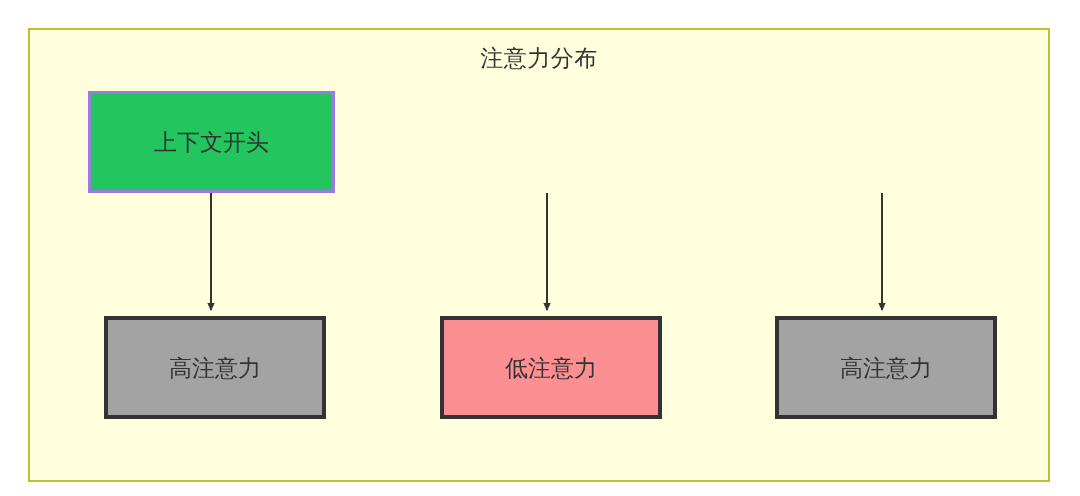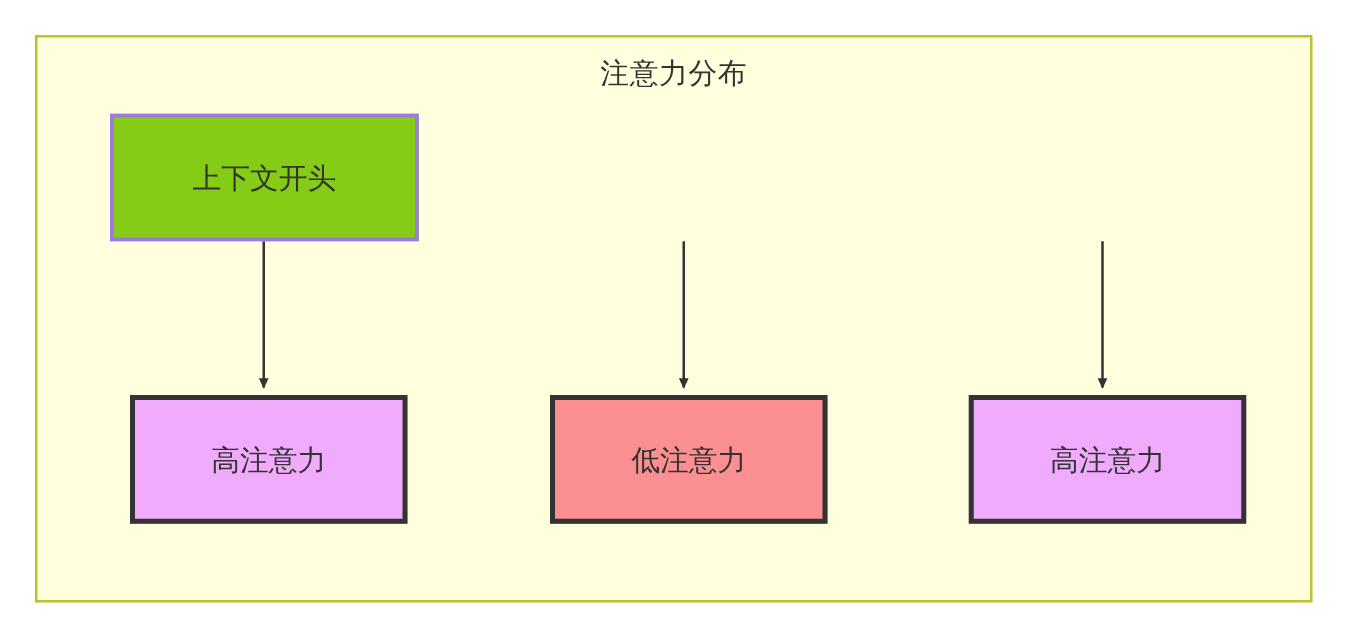--- a/index.html
+++ b/index.html
@@ -52,33 +52,33 @@
     box-sizing: border-box;
     display: flex;
     align-items: center;
     justify-content: center;
     text-align: center;
     color: #333333;
     white-space: nowrap;
   }
 
   .node-context {
-    background: #84cc16;
+    background: #22c55e;
     border: 3px solid #9d7ae0;
     font-size: 23px;
     line-height: 28px;
   }
 
   .node-result {
     border: 4px solid #333333;
     font-size: 23px;
     line-height: 28px;
   }
 
-  .fill-high { background: #f0abfc; }
+  .fill-high { background: #a3a3a3; }
   .fill-low  { background: #fb8f92; }
 
   
   .ctx-1 { left: 88px;  top: 91px; width: 247px; height: 102px; }
   .ctx-2 { left: 424px; top: 91px; width: 247px; height: 102px; }
   .ctx-3 { left: 759px; top: 91px; width: 247px; height: 102px; }
 
   
   .res-1 { left: 104px; top: 316px; width: 222px; height: 103px; }
   .res-2 { left: 440px; top: 316px; width: 222px; height: 103px; }

